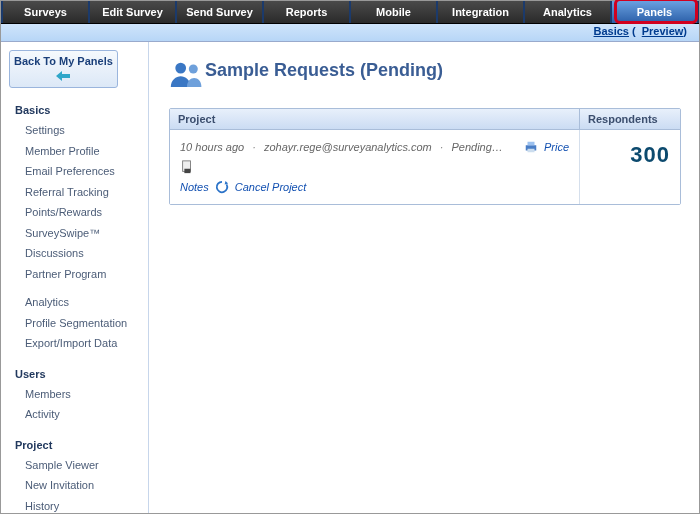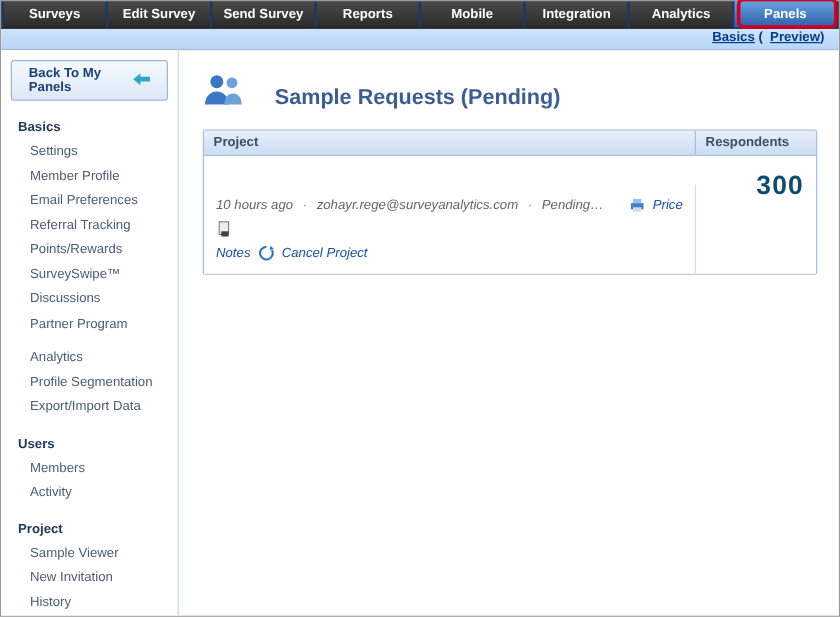--- a/index.html
+++ b/index.html
@@ -63,28 +63,29 @@
     border-right: 1px solid #c7d6eb;
     padding: 8px 0 0 0;
     background: #fff;
     position: relative;
   }
   .backbtn {
     margin: 0 8px 10px 8px;
     background: linear-gradient(#f5f9fd,#dce8f7);
     border: 1px solid #9ab5dd;
     border-radius: 3px;
-    padding: 4px 14px;
+    padding: 4px 4px;
     font-size: 11px;
     color: #1a3f7a;
     font-weight: bold;
     cursor: pointer;
     display: inline-flex;
     align-items: center;
     gap:4px;
+    flex-direction:column;
   }
   .sec-title {
     font-weight: bold;
     color: #22395e;
     padding: 6px 10px 4px 14px;
     font-size: 11px;
   }
   .sec-list { list-style: none; padding: 0 0 8px 0; }
   .sec-list li {
     padding: 2px 8px 2px 24px;
@@ -93,22 +94,22 @@
     cursor: pointer;
     line-height: 1.5;
   }
   
   .main {
     flex: 1;
     padding: 18px 18px 0 20px;
   }
   .page-head {
     display: flex;
-    align-items: flex-end;
-    gap: 24px;
+    align-items: flex-start;
+    gap: 0;
     margin-bottom: 16px;
   }
   .head-icon {
     width: 36px; height: 32px;
     color:#3a77c4;
   }
   .page-title {
     font-size: 18px;
     color: #3a5d94;
     font-weight: bold;
@@ -133,21 +134,20 @@
   .th.resp { width: 100px; }
   .td-row {
     display: flex;
     background: #fff;
   }
   .td.project {
     flex: 1;
     border-right: 1px solid #d5dfec;
     padding: 10px 10px 10px 10px;
     color: #555;
-    margin-top: 24px;
   }
   .td.resp {
     width: 100px;
     text-align: right;
     padding: 12px 10px;
     color: #0c4a6e;
     font-size: 22px;
     font-weight: bold;
     letter-spacing: 1px;
   }

